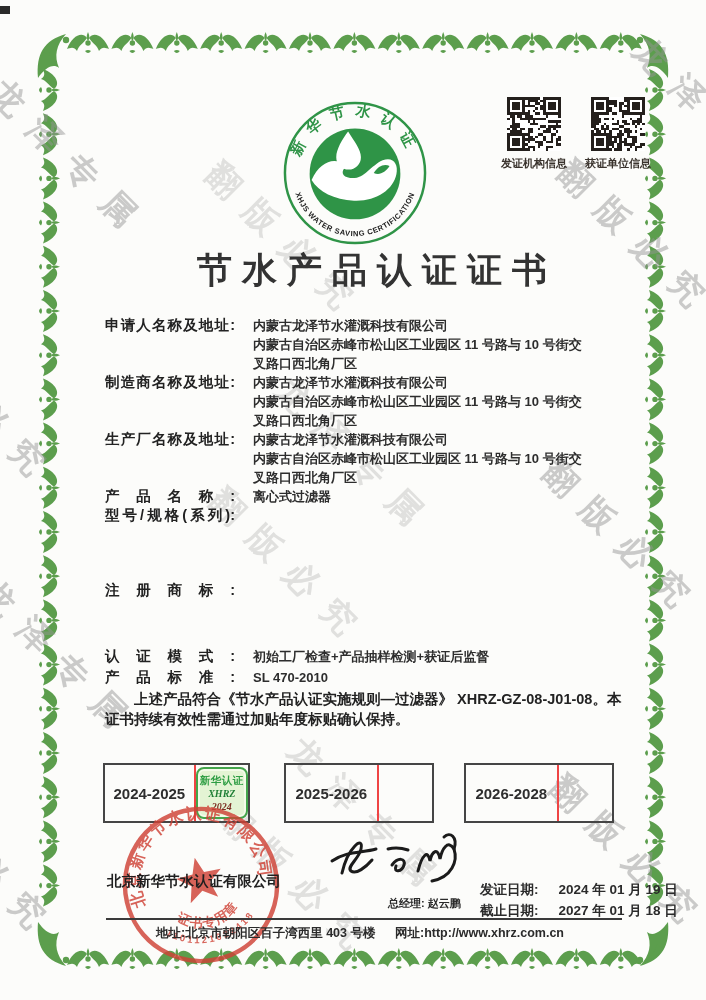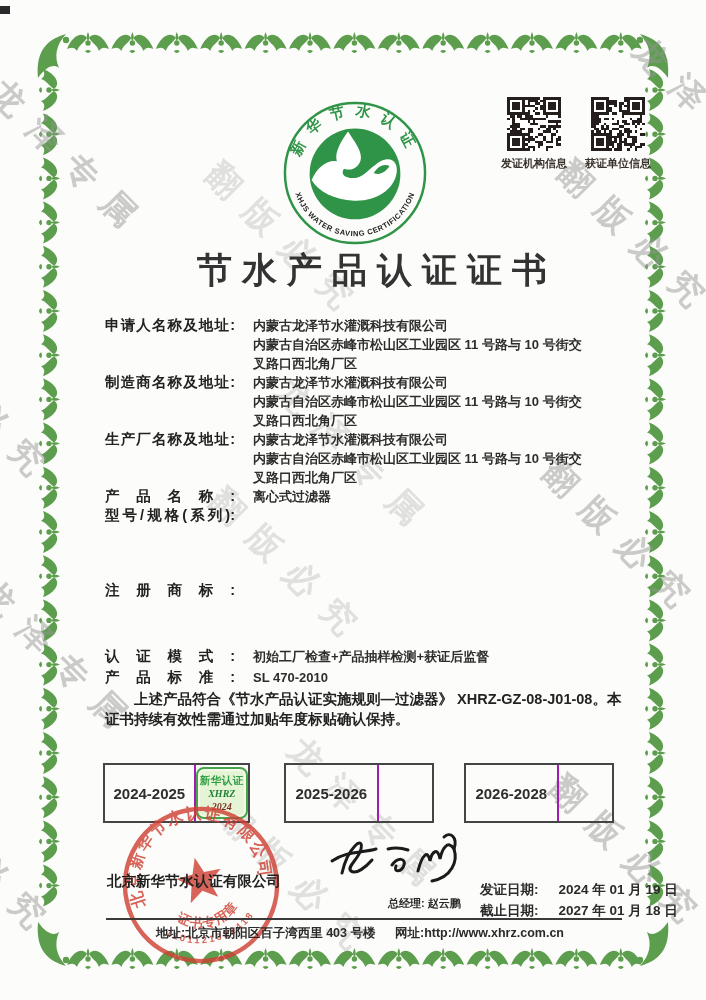--- a/index.html
+++ b/index.html
@@ -46,21 +46,21 @@
   .statement{margin-top:2px; font-size:14.5px; font-weight:700; line-height:19.5px;
     text-indent:2em; color:#222;}
 
   
   .yearboxes{position:absolute; left:103px; top:763px; display:flex;}
   .ybox{height:60px; border:2px solid #454545; display:flex; box-sizing:border-box; background:transparent;}
   .ybox.b1{width:147px; margin-right:34px;}
   .ybox.b2{width:150px; margin-right:30px;}
   .ybox.b3{width:150px;}
   .ycell-year{flex:0 0 62%; display:flex; align-items:center; justify-content:center;
-    border-right:2px solid #a21caf; font-size:15px; font-weight:700; color:#2e2e2e;}
+    border-right:2px solid #ef4444; font-size:15px; font-weight:700; color:#2e2e2e;}
   .ycell-sticker{flex:1; display:flex; align-items:center; justify-content:center;}
   .sticker{width:48px; height:48px; border:2px solid #44a54b; border-radius:8px;
     background:#e4f4d4; box-shadow:inset 0 0 0 2px #f4fbe9;
     display:flex; flex-direction:column; align-items:center; justify-content:center; line-height:13px;}
   .st1{font-size:10.5px; font-weight:700; color:#2f9e44; letter-spacing:0.5px;}
   .st2{font-size:10px; font-weight:700; font-style:italic; color:#1f7f35;
     font-family:"Liberation Serif","DejaVu Serif",serif;}
   .st3{font-size:10px; font-weight:700; font-style:italic; color:#7c3124;
     font-family:"Liberation Serif","DejaVu Serif",serif;}
 

